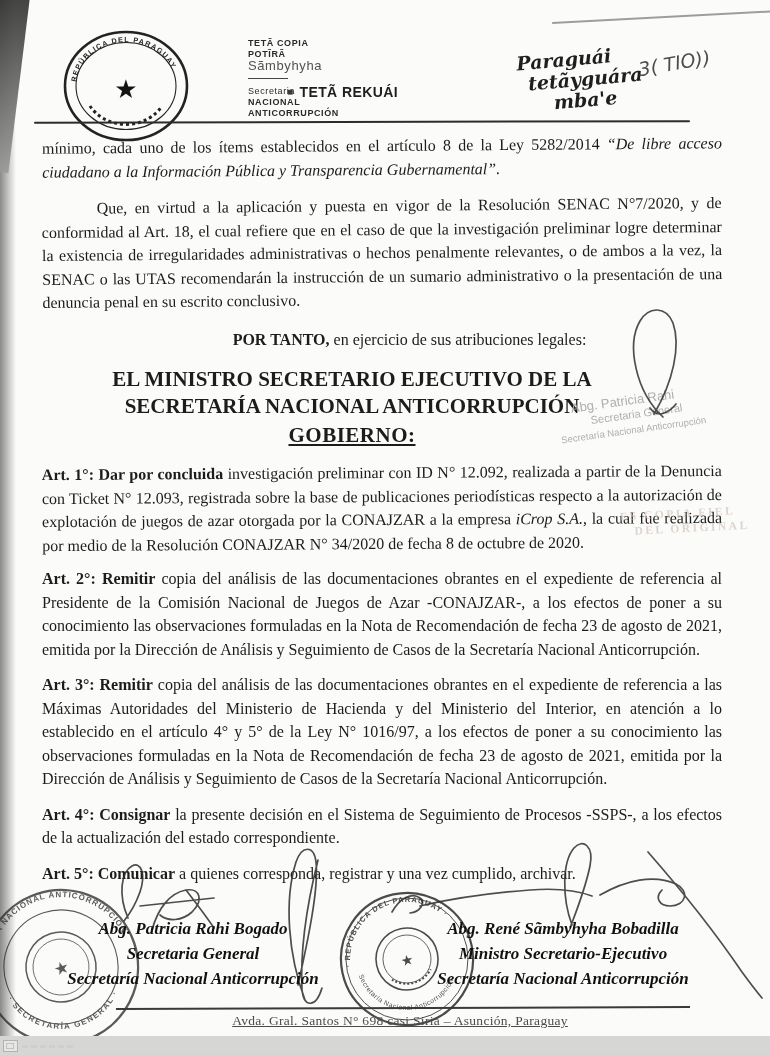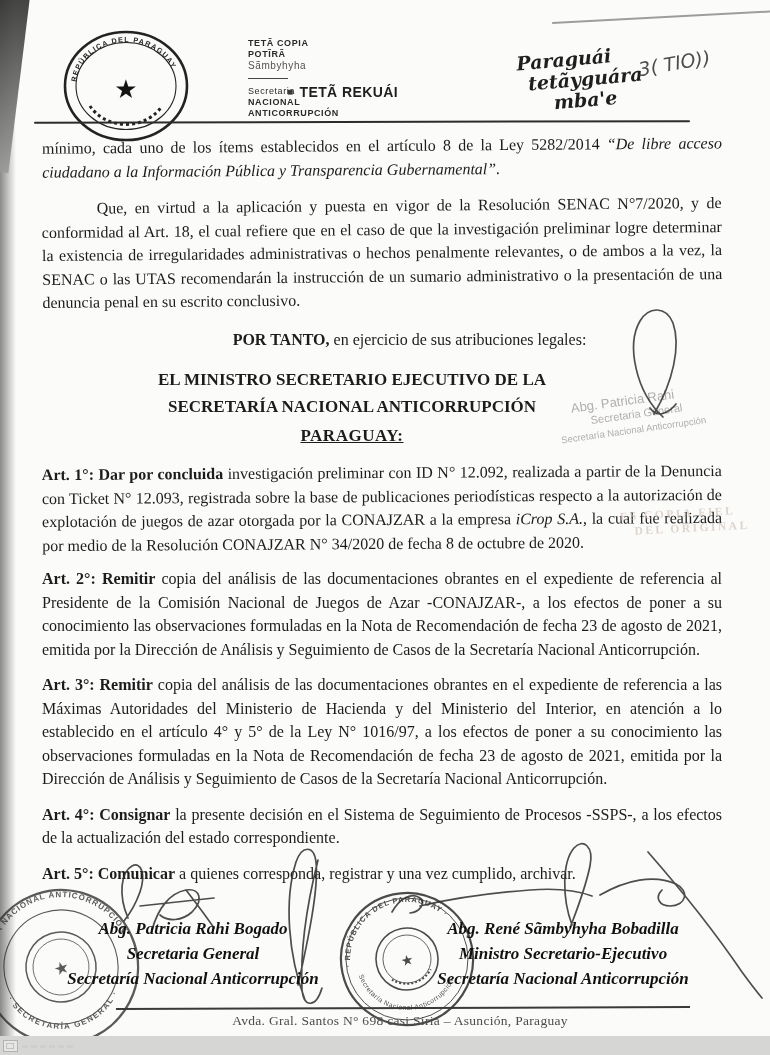--- a/index.html
+++ b/index.html
@@ -18,21 +18,21 @@
   .scan-icon{position:absolute;left:3px;top:1040px;width:13px;height:10px;border:1px solid #b3b3b1;
         background:#e6e6e4;}
   .scan-icon::after{content:"";position:absolute;left:2px;top:2px;width:6px;height:4px;border:1px solid #c2c2c0;}
   .scan-dashes{position:absolute;left:22px;top:1045px;width:52px;height:3px;
         background:repeating-linear-gradient(to right,#cfcfcd 0 6px,transparent 6px 9px);}
 
   
   .hdr-org{position:absolute;left:248px;top:38px;font-family:"Liberation Sans",sans-serif;
         font-size:9px;line-height:11px;letter-spacing:.6px;color:#2a2a28;}
   .hdr-org .b{font-weight:bold;}
-  .hdr-org .lt{color:#55514e;font-size:10px;}
+  .hdr-org .lt{color:#55514e;font-size:13px;}
   .hdr-org .div{width:40px;height:1px;background:#444;margin:7px 0;}
   .hdr-gov{position:absolute;left:287px;top:82px;font-family:"Liberation Sans",sans-serif;
         font-weight:bold;font-size:14px;line-height:19px;letter-spacing:.4px;color:#1f1f1d;}
   .hdr-gov .sq{display:inline-block;font-size:10px;vertical-align:2px;margin-right:6px;color:#3b3b39;}
   .hdr-script{position:absolute;left:518px;top:48px;font-family:"DejaVu Serif",serif;
         font-style:italic;font-weight:bold;font-size:19px;line-height:21px;color:#1e1e1c;
         transform:rotate(-5deg);}
   .hdr-script .l2{margin-left:10px;}
   .hdr-script .l3{margin-left:34px;}
   .hdr-note{position:absolute;left:638px;top:52px;font-family:"DejaVu Sans",sans-serif;
@@ -40,21 +40,21 @@
   .hdr-rule{position:absolute;left:34px;top:121px;width:656px;height:2px;background:#2c2c2a;
         border-radius:2px;transform:rotate(-.15deg);}
 
   
   .content{position:absolute;left:42px;top:134px;width:680px;font-size:16px;line-height:23.5px;
         text-align:justify;}
   .content p{margin:0 0 13px 0;}
   .p1{transform:rotate(-.45deg);}
   .p2{text-indent:55px;transform:rotate(-.5deg);margin-bottom:16px !important;}
   .portanto{text-indent:55px;text-align:center;margin-bottom:15px !important;}
-  .headings{width:620px;text-align:center;font-weight:bold;font-size:17px;line-height:27px;
+  .headings{width:620px;text-align:center;font-weight:bold;font-size:21px;line-height:27px;
         margin:0 0 12px 0;}
   .resuelve{display:inline-block;text-decoration:underline;letter-spacing:.5px;margin-top:2px;}
   .art{margin-bottom:12px !important;}
   .a1{transform:rotate(-.35deg);}
   b.lead{font-weight:bold;}
   i.it{font-style:italic;}
 
   
   .ghost-signer{position:absolute;left:572px;top:386px;width:210px;transform:rotate(-8deg);
         font-family:"Liberation Sans",sans-serif;color:#b1afad;line-height:15px;}
@@ -74,21 +74,21 @@
   
   .sigblock{position:absolute;top:916px;font-style:italic;font-weight:bold;font-size:17px;
         line-height:25px;text-align:center;color:#111;}
   .sig-left{left:28px;width:330px;}
   .sig-right{left:398px;width:330px;}
 
   
   .footer-rule{position:absolute;left:116px;top:1007px;width:574px;height:2px;background:#3a3a38;
         transform:rotate(-.2deg);}
   .footer-addr{position:absolute;left:120px;top:1013px;width:560px;text-align:center;
-        font-size:13.5px;color:#4b4b49;letter-spacing:.3px;}
+        font-size:13.5px;color:#4b4b49;letter-spacing:.3px;text-decoration:underline;}
 </style>
 </head>
 <body>
 
 <div id="scan">
   <div class="page"></div>
   <div class="left-edge"></div>
   <div class="corner-shadow"></div>
   <div class="top-artifact"></div>
 
@@ -127,21 +127,21 @@
   <div class="hdr-note">3( TIO))</div>
   <div class="hdr-rule"></div>
 
   <div class="content">
     <p class="p1"><span>mínimo, cada uno de los ítems establecidos en el artículo 8 de la Ley 5282/2014 </span><i class="it">“De libre acceso ciudadano a la Información Pública y Transparencia Gubernamental”.</i></p>
     <p class="p2">Que, en virtud a la aplicación y puesta en vigor de la Resolución SENAC N°7/2020, y de conformidad al Art. 18, el cual refiere que en el caso de que la investigación preliminar logre determinar la existencia de irregularidades administrativas o hechos penalmente relevantes, o de ambos a la vez, la SENAC o las UTAS recomendarán la instrucción de un sumario administrativo o la presentación de una denuncia penal en su escrito conclusivo.</p>
     <p class="portanto"><b class="lead">POR TANTO,</b><span> en ejercicio de sus atribuciones legales:</span></p>
     <div class="headings">
       <div>EL MINISTRO SECRETARIO EJECUTIVO DE LA</div>
       <div>SECRETARÍA NACIONAL ANTICORRUPCIÓN</div>
-      <div><span class="resuelve">PARAGUAY:</span></div>
+      <div><span class="resuelve">GOBIERNO:</span></div>
     </div>
     <p class="art a1"><b class="lead"><span>Art. 1°: </span><span>Dar por concluida</span></b><span> investigación preliminar con ID N° 12.092, realizada a partir de la Denuncia con Ticket N° 12.093, registrada sobre la base de publicaciones periodísticas respecto a la autorización de explotación de juegos de azar otorgada por la CONAJZAR a la empresa </span><i class="it">iCrop S.A.</i><span>, la cual fue realizada por medio de la Resolución CONAJZAR N° 34/2020 de fecha 8 de octubre de 2020.</span></p>
     <p class="art"><b class="lead"><span>Art. 2°: </span><span>Remitir</span></b><span> copia del análisis de las documentaciones obrantes en el expediente de referencia al Presidente de la Comisión Nacional de Juegos de Azar -CONAJZAR-, a los efectos de poner a su conocimiento las observaciones formuladas en la Nota de Recomendación de fecha 23 de agosto de 2021, emitida por la Dirección de Análisis y Seguimiento de Casos de la Secretaría Nacional Anticorrupción.</span></p>
     <p class="art"><b class="lead"><span>Art. 3°: </span><span>Remitir</span></b><span> copia del análisis de las documentaciones obrantes en el expediente de referencia a las Máximas Autoridades del Ministerio de Hacienda y del Ministerio del Interior, en atención a lo establecido en el artículo 4° y 5° de la Ley N° 1016/97, a los efectos de poner a su conocimiento las observaciones formuladas en la Nota de Recomendación de fecha 23 de agosto de 2021, emitida por la Dirección de Análisis y Seguimiento de Casos de la Secretaría Nacional Anticorrupción.</span></p>
     <p class="art"><b class="lead"><span>Art. 4°: </span><span>Consignar</span></b><span> la presente decisión en el Sistema de Seguimiento de Procesos -SSPS-, a los efectos de la actualización del estado correspondiente.</span></p>
     <p class="art"><b class="lead"><span>Art. 5°: </span><span>Comunicar</span></b><span> a quienes corresponda, registrar y una vez cumplido, archivar.</span></p>
   </div>
 
   <div class="ghost-signer">
     <div class="g1">Abg. Patricia Rahi</div>

